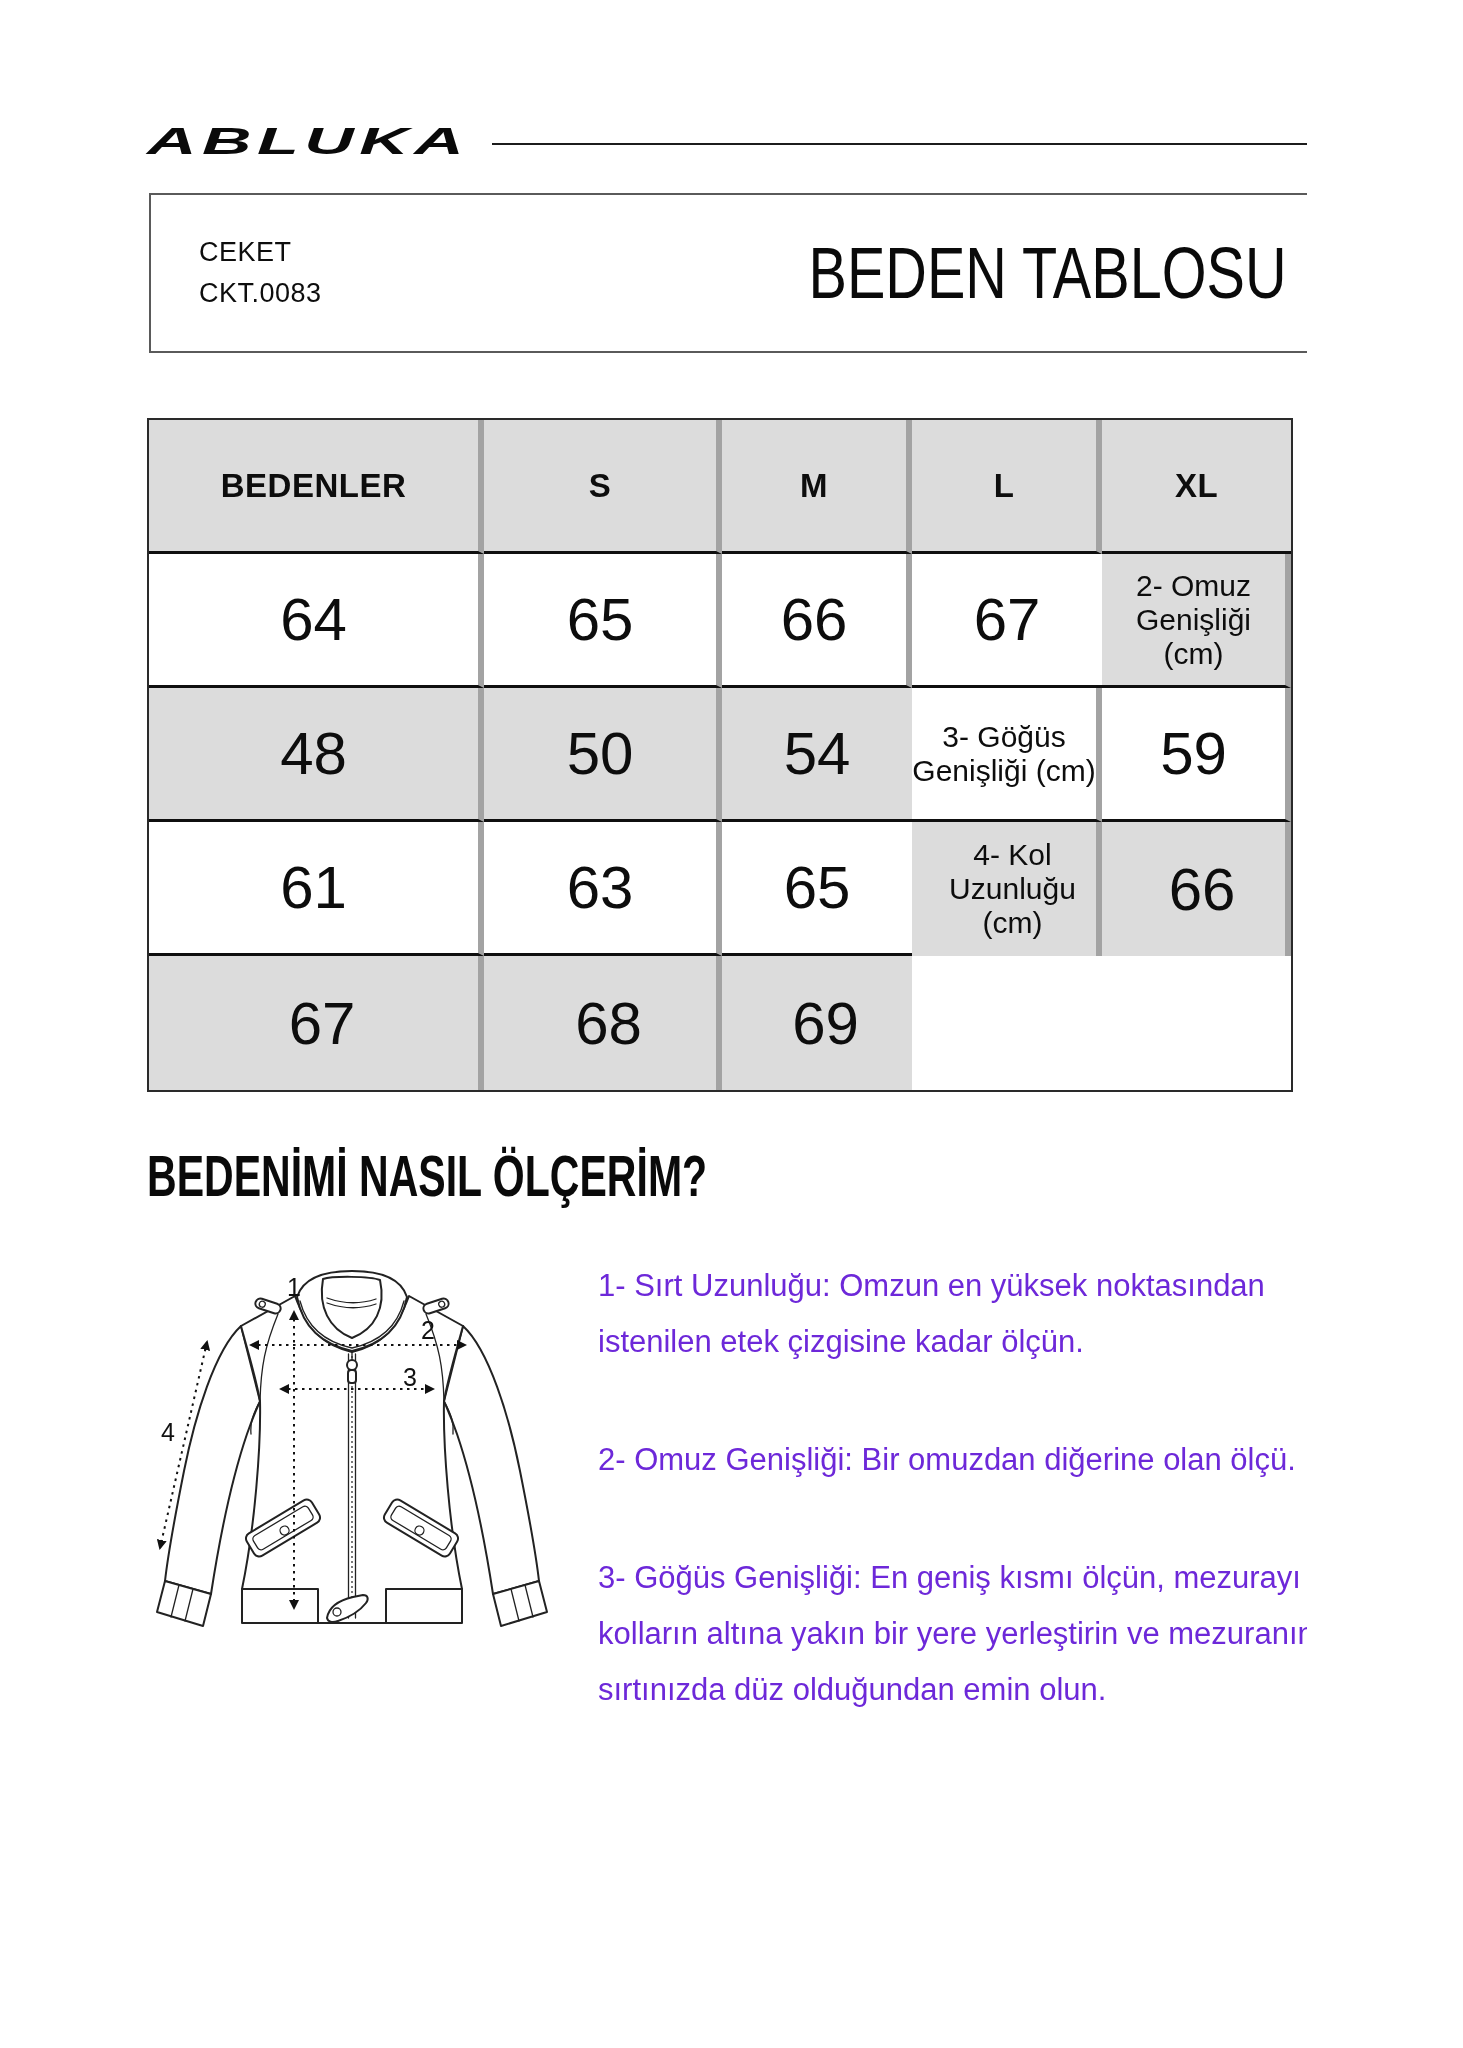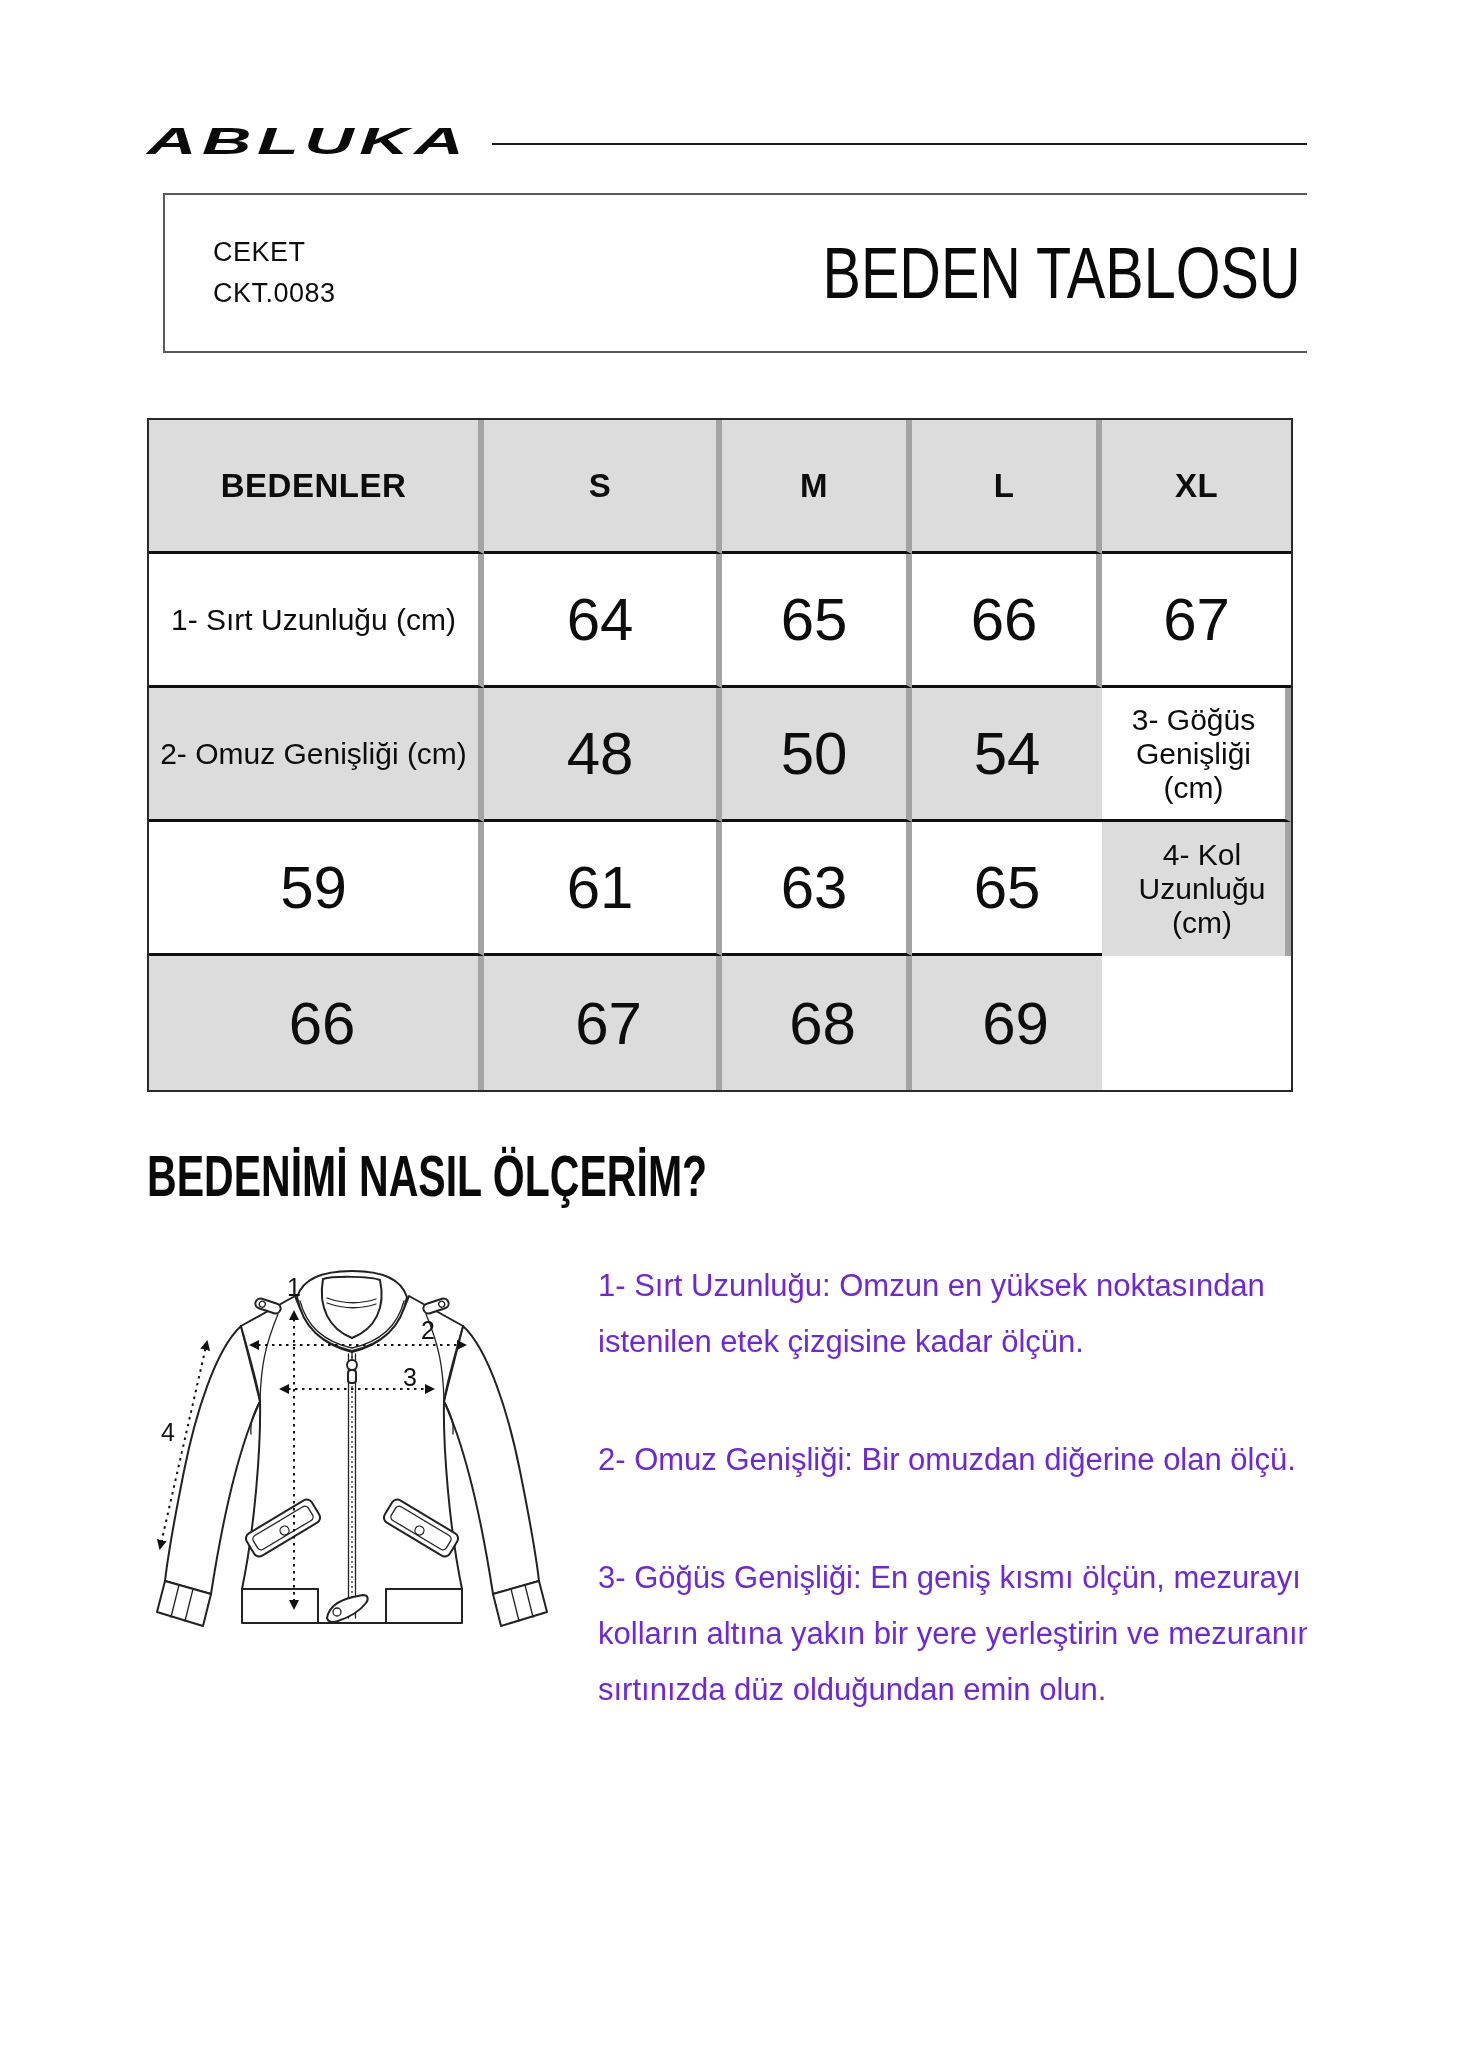--- a/index.html
+++ b/index.html
@@ -11,21 +11,21 @@
   
   .logo {
     position:absolute; left:147px; top:122px; line-height:40px;
     font-size:37px; font-weight:bold; font-style:italic; letter-spacing:3px;
     transform:scaleX(1.85); transform-origin:left center; white-space:nowrap; color:#0a0a0a;
   }
   .logo-rule { position:absolute; left:492px; top:143px; width:821px; height:2px; background:#1c1c1c; }
 
   
   .title-box {
-    position:absolute; left:163px; top:193px; width:1166px; height:160px;
+    position:absolute; left:149px; top:193px; width:1166px; height:160px;
     border:2px solid #5a5a5a; box-sizing:border-box; background:#fff;
   }
   .product-meta {
     position:absolute; left:48px; top:50%; transform:translateY(-50%);
     font-size:27px; line-height:41px; letter-spacing:0.5px; color:#0d0d0d;
   }
   .doc-title {
     position:absolute; right:26px; top:50%;
     transform:translateY(-50%) scaleX(0.8); transform-origin:right center;
     font-size:72px; font-weight:400; white-space:nowrap; color:#0a0a0a;
@@ -80,21 +80,20 @@
     <div class="doc-title">BEDEN TABLOSU</div>
   </div>
 
   <div class="size-table">
     <div class="c hdr shade">BEDENLER</div>
     <div class="c hdr shade">S</div>
     <div class="c hdr shade">M</div>
     <div class="c hdr shade">L</div>
     <div class="c hdr shade lastcol">XL</div>
 
-    <div class="c lbl">1- Sırt Uzunluğu (cm)</div>
     <div class="c num">64</div>
     <div class="c num">65</div>
     <div class="c num">66</div>
     <div class="c num lastcol">67</div>
 
     <div class="c lbl shade">2- Omuz Genişliği (cm)</div>
     <div class="c num shade">48</div>
     <div class="c num shade">50</div>
     <div class="c num shade lastcol">54</div>
 

